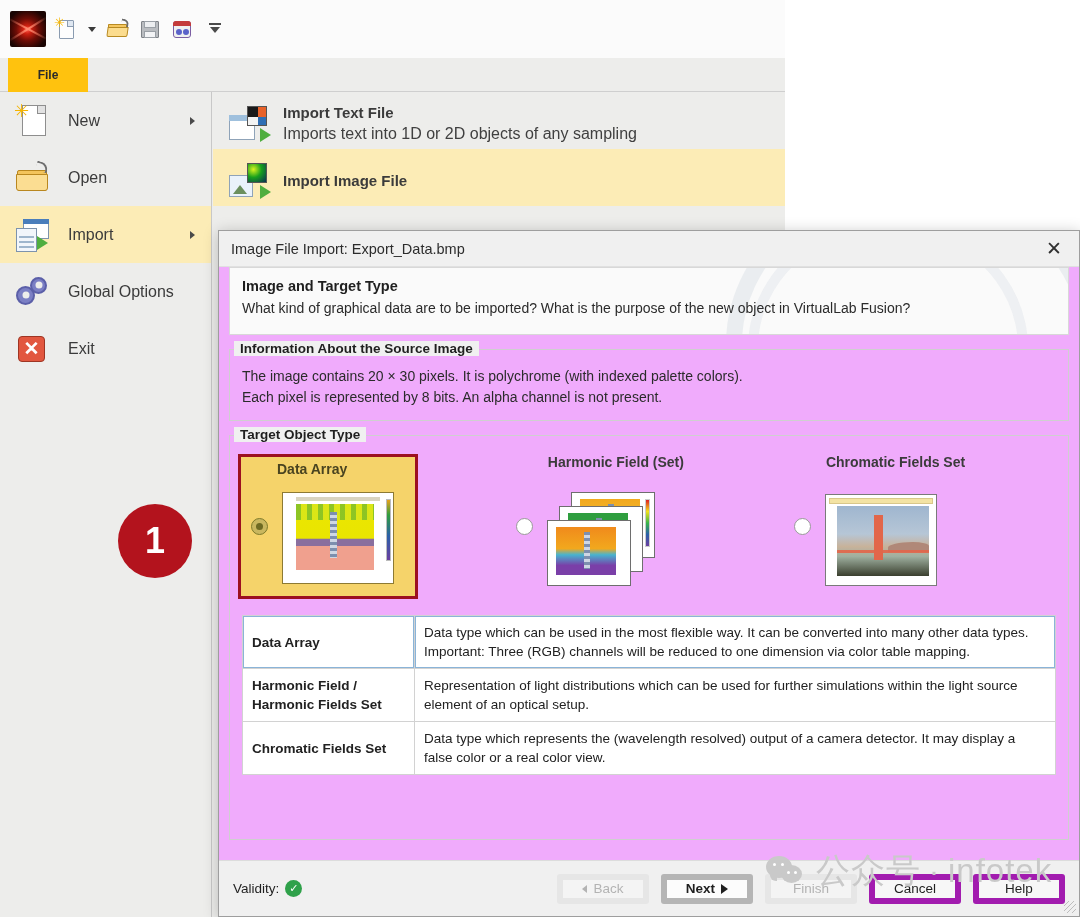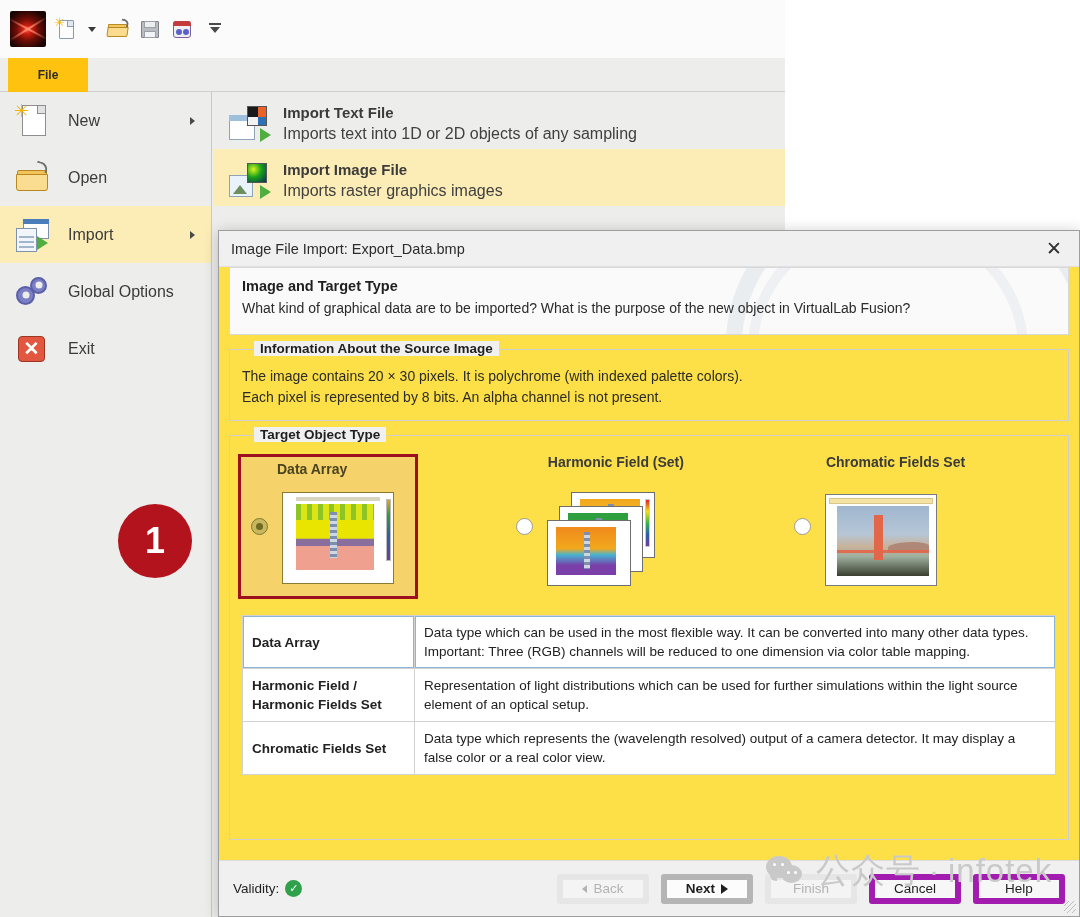--- a/index.html
+++ b/index.html
@@ -178,21 +178,21 @@
   
   .step-badge {
     position:absolute; left:118px; top:504px; width:74px; height:74px; border-radius:50%;
     background:#b3131d; color:#fff; display:flex; align-items:center; justify-content:center;
     font-size:36px; font-weight:bold; z-index: 30;
   }
 
   
   .dialog {
     position:absolute; left:218px; top:230px; width:862px; height:687px;
-    background:#fde047; border:1px solid #9e9e9e;
+    background:#f0abfc; border:1px solid #9e9e9e;
     box-shadow: 0 2px 14px rgba(0,0,0,0.22); z-index: 20;
   }
   .dlg-title {
     height:36px; background:#f0f0f0; border-bottom:1px solid #e0e0e0;
     display:flex; align-items:center; padding:0 10px 0 12px;
   }
   .dlg-title .txt { font-size:14.5px; color:#2c2c2c; flex:1; }
   .dlg-close {
     width:30px;height:26px;display:flex;align-items:center;justify-content:center;
     font-size:19px;color:#303030;cursor:pointer;
@@ -211,21 +211,21 @@
     content:""; position:absolute; right:40px; top:-50px; width:260px; height:240px;
     border-radius:50%; border:10px solid rgba(215,221,228,0.35);
   }
   .banner .b1{ font-size:14.5px; font-weight:bold; color:#1f1f1f; position:relative; z-index:2;}
   .banner .b2{ font-size:14px; color:#2b2b2b; margin-top:6px; position:relative; z-index:2;}
 
   .group {
     position:relative; margin-top:14px; border:1px solid #cfcfcf; padding:16px 12px 12px 12px;
   }
   .group > .legend {
-    position:absolute; left:24px; top:-9px; background:#f0f0f0; padding:0 6px;
+    position:absolute; left:4px; top:-9px; background:#f0f0f0; padding:0 6px;
     font-size:13.5px; font-weight:bold; color:#1f1f1f;text-align:right;
   }
   .info-line { font-size:14px; color:#2b2b2b; line-height:21px; }
 
   .tot-row { display:flex; align-items:flex-start; margin-top:2px; }
   .tot-card {
     position:relative; width:200px; height:145px; display:flex; align-items:center; gap:8px;
   }
   .tot-card.sel {
     background:#f5d36a; border:3px solid #9c1020; padding-left:4px;
@@ -458,21 +458,20 @@
         </div>
 
         <div class="imp-row alt">
           <span class="imp-ico ii-img">
             <span class="pic"></span>
               <span class="sq"></span>
               <span class="grn"></span>
           </span>
           <span class="imp-text">
             <span class="t1" style="display:block">Import Image File</span>
-            <span class="t2" style="display:block">Imports raster graphics images</span>
           </span>
         </div>
 
       </div>
     </div>
   </div>
 
   <div class="step-badge">1</div>
 
   <div class="dialog">

